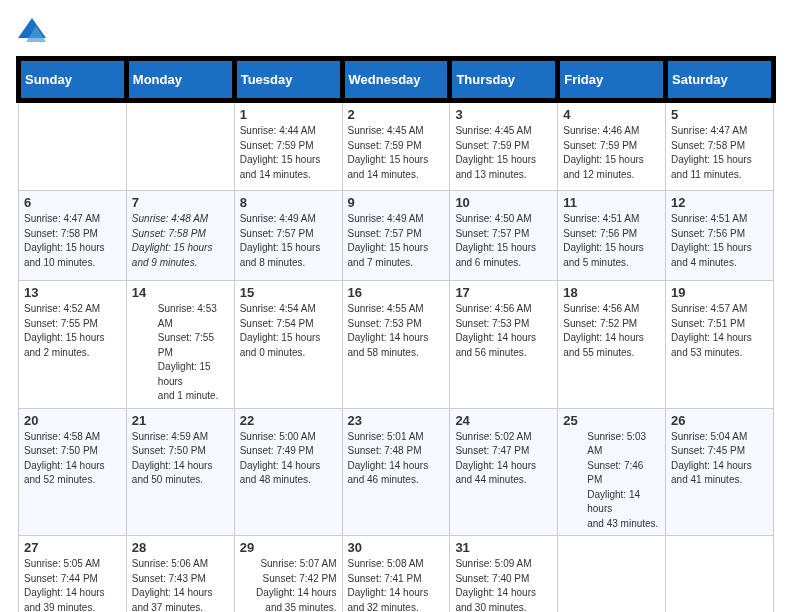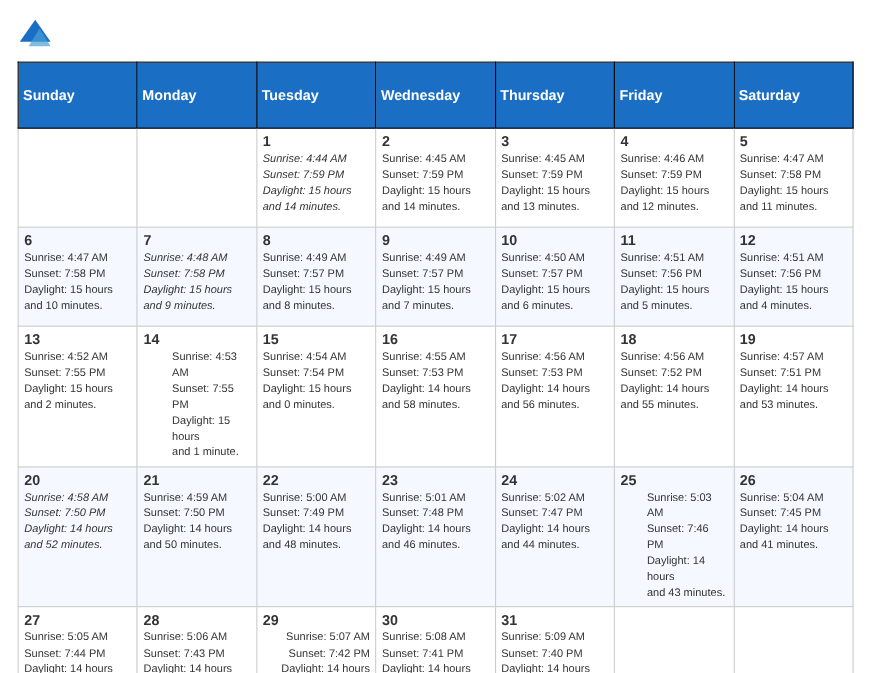--- a/index.html
+++ b/index.html
@@ -37,23 +37,23 @@
     table {
       width: 100%;
       border-collapse: collapse;
       table-layout: fixed;
     }
     th {
       background-color: #1a6fc4;
       color: #fff;
       font-size: 13px;
       font-weight: bold;
-      padding: 22px 4px;
+      padding: 11px 4px;
       text-align: left;
-      border: 1px solid #000000;
+      border: 5px solid #000000;
     }
     td {
       vertical-align: top;
       border: 1px solid #ccc;
       padding: 4px 5px;
       font-size: 10.5px;
       color: #333;
       min-height: 80px;
       height: 90px;
     }
@@ -112,21 +112,21 @@
         <th>Friday</th>
         <th>Saturday</th>
       </tr>
   </thead>
   <tbody id="calendar-body">
   <tr>
         <td class="empty"></td>
         <td class="empty"></td>
         <td>
           <span class="day-num">1</span>
-          <div class="cell-content" style="white-space: pre-line; font-style: italic;">Sunrise: 4:44 AM
+          <div class="cell-content" style="white-space: pre-line;">Sunrise: 4:44 AM
 Sunset: 7:59 PM
 Daylight: 15 hours
 and 14 minutes.</div>
         </td>
         <td>
           <span class="day-num">2</span>
           <div class="cell-content" style="white-space: pre-line;">Sunrise: 4:45 AM
 Sunset: 7:59 PM
 Daylight: 15 hours
 and 14 minutes.</div>
@@ -251,21 +251,21 @@
           <span class="day-num">19</span>
           <div class="cell-content" style="white-space: pre-line;">Sunrise: 4:57 AM
 Sunset: 7:51 PM
 Daylight: 14 hours
 and 53 minutes.</div>
         </td>
       </tr>
       <tr>
         <td>
           <span class="day-num">20</span>
-          <div class="cell-content" style="white-space: pre-line; font-style: italic;">Sunrise: 4:58 AM
+          <div class="cell-content" style="white-space: pre-line;">Sunrise: 4:58 AM
 Sunset: 7:50 PM
 Daylight: 14 hours
 and 52 minutes.</div>
         </td>
         <td>
           <span class="day-num">21</span>
           <div class="cell-content" style="white-space: pre-line;">Sunrise: 4:59 AM
 Sunset: 7:50 PM
 Daylight: 14 hours
 and 50 minutes.</div>

